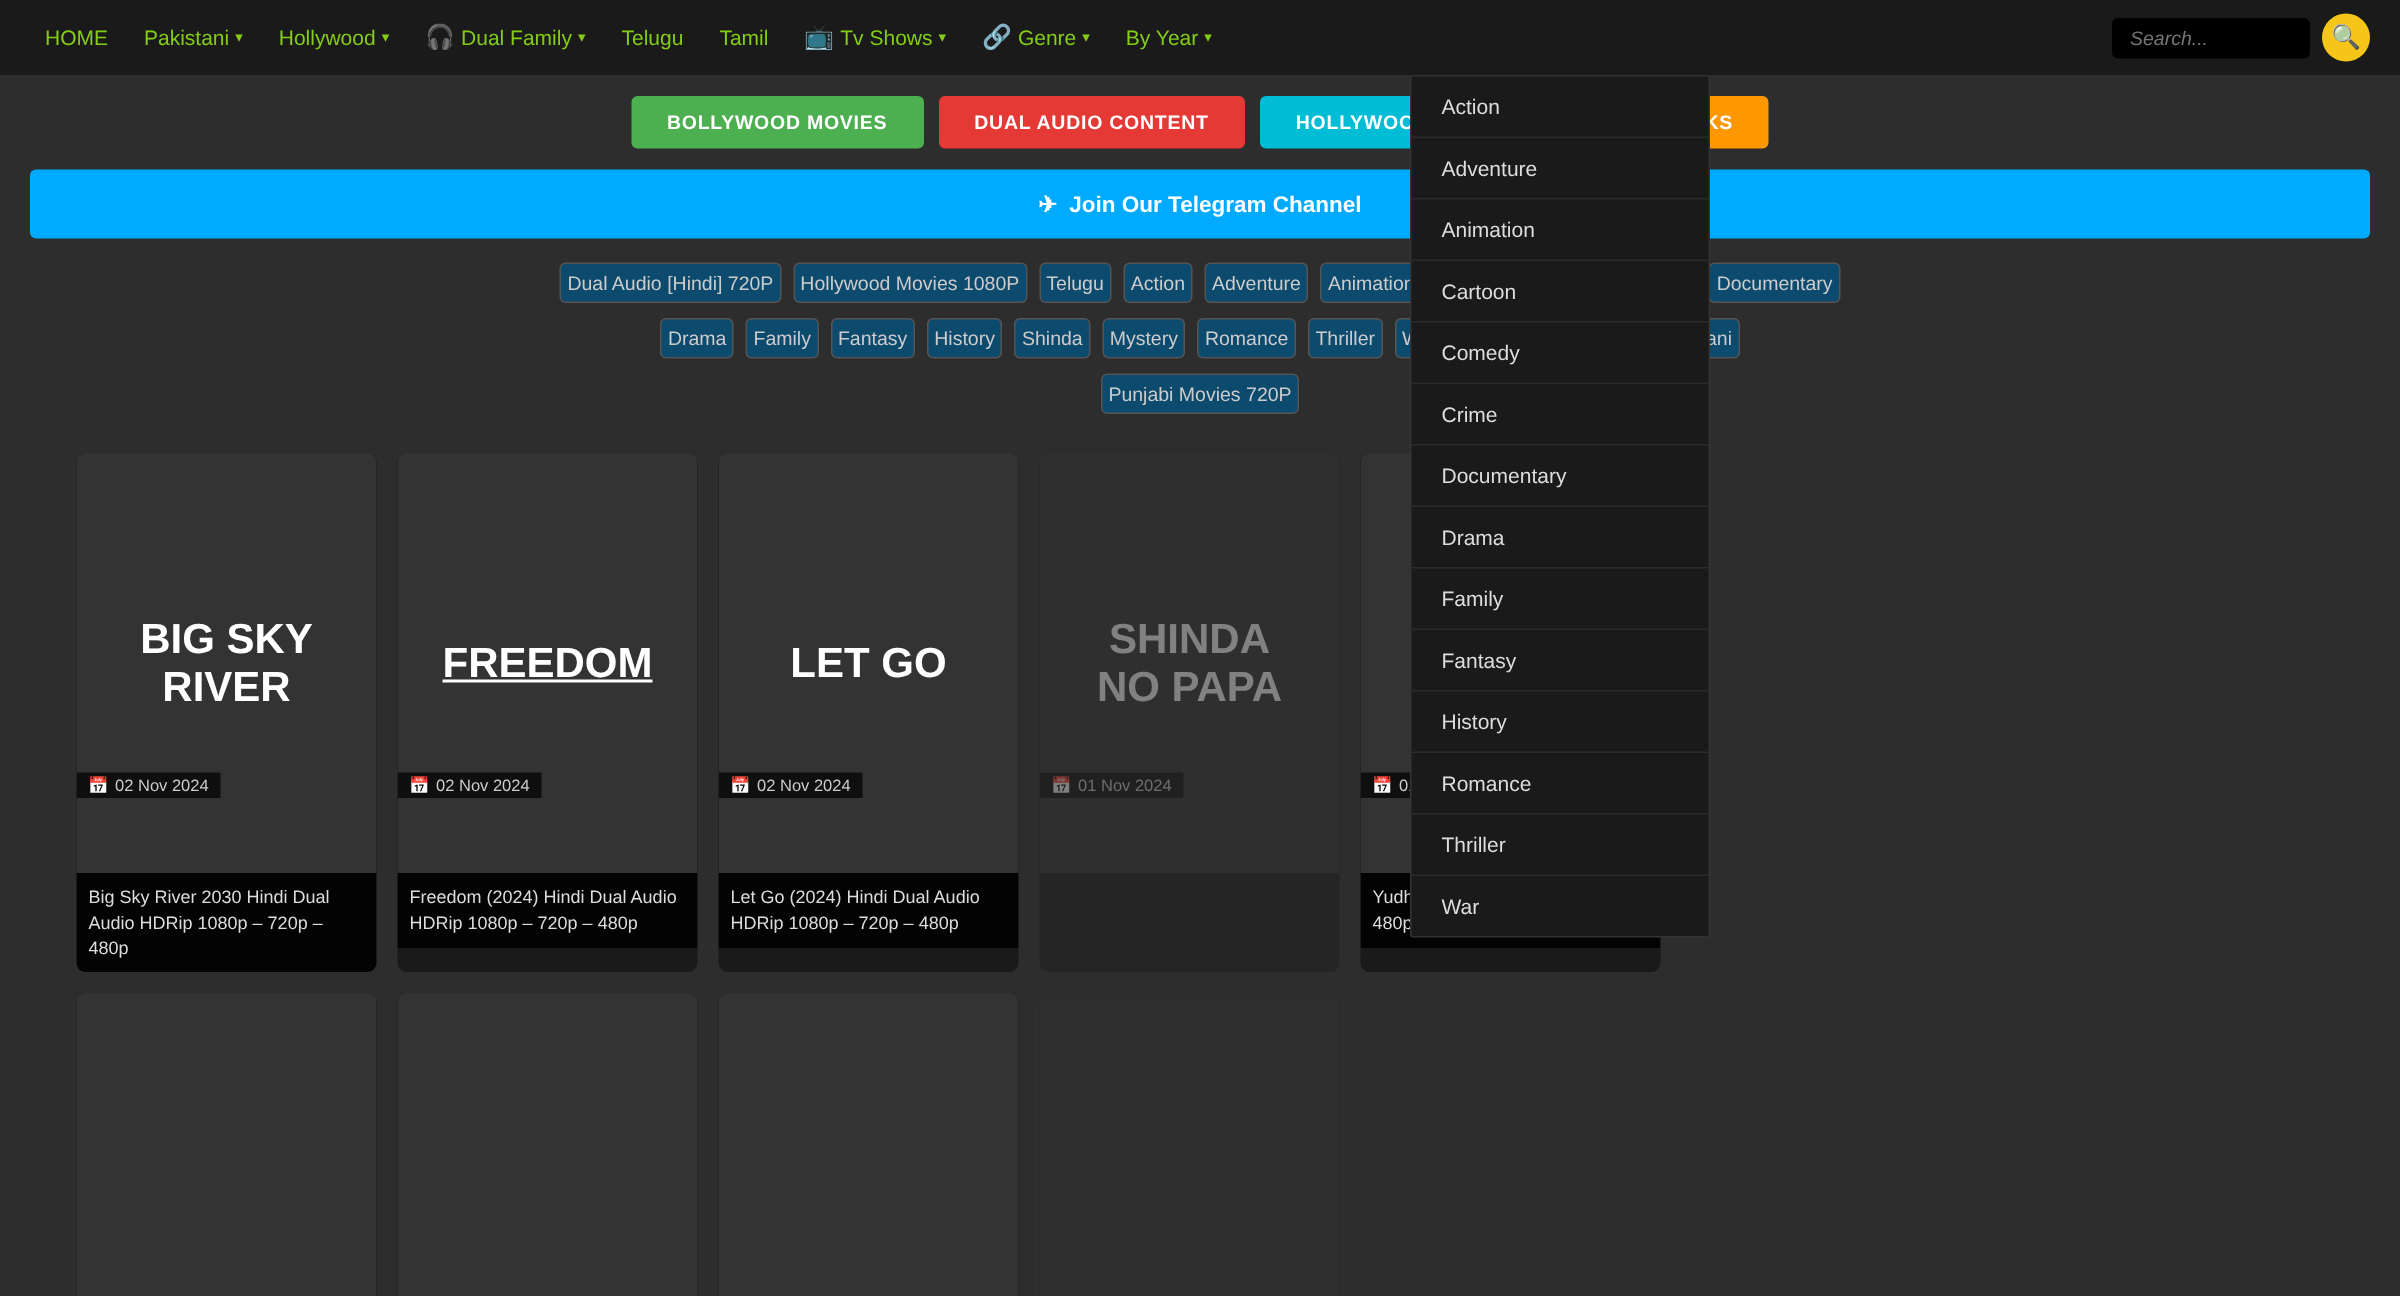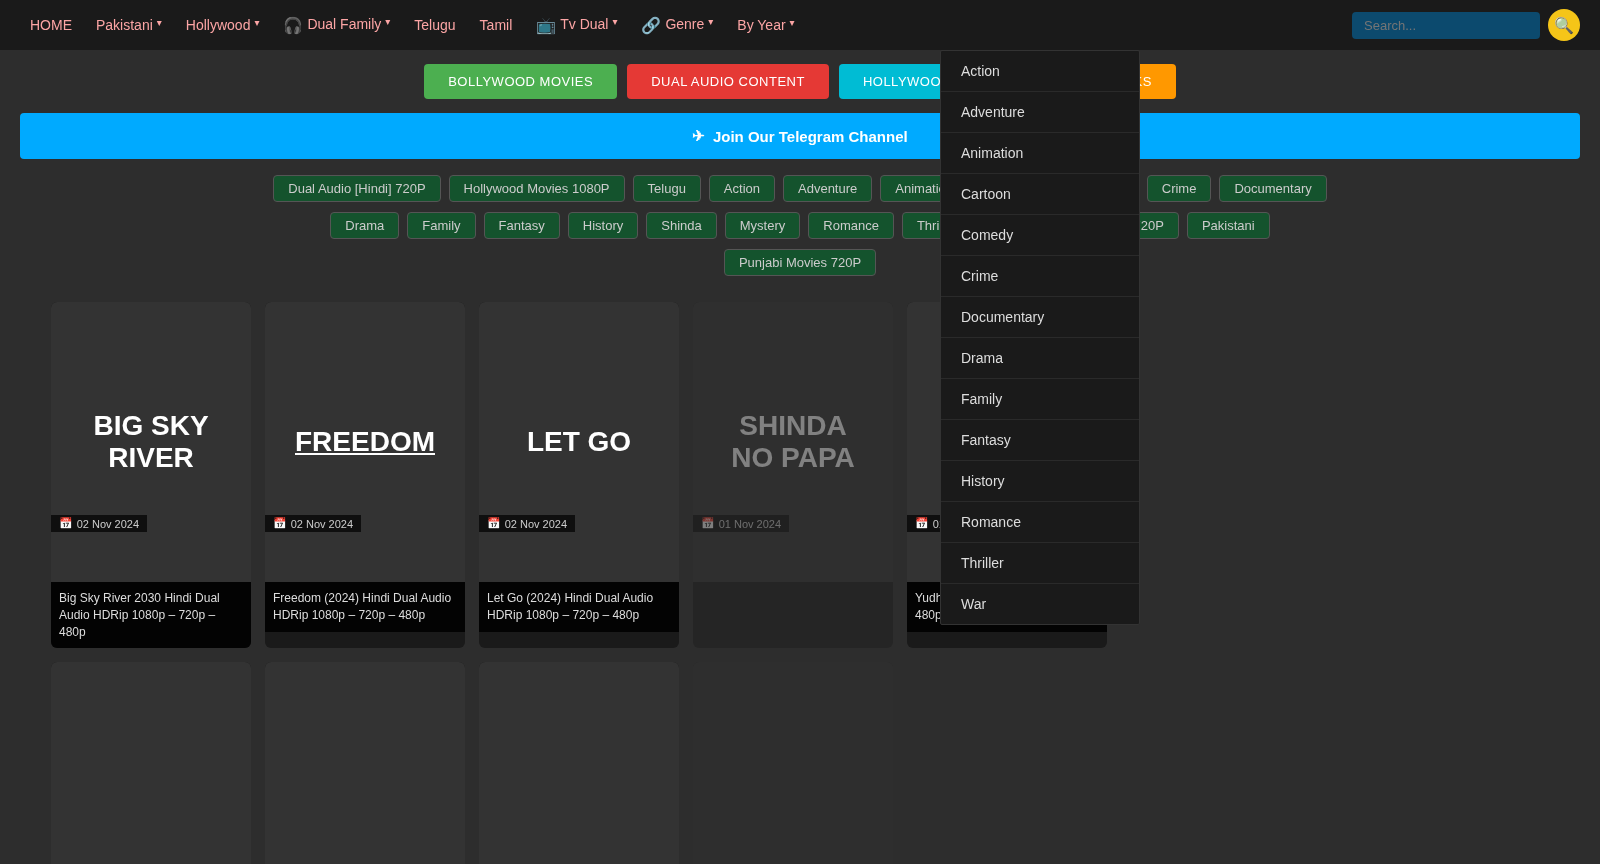--- a/index.html
+++ b/index.html
@@ -14,46 +14,47 @@
     
     nav {
       background: #1a1a1a;
       display: flex;
       align-items: center;
       padding: 0 20px;
       height: 50px;
       gap: 4px;
     }
     .nav-item {
-      color: #fca5a5;
+      color: #84cc16;
       font-size: 14px;
       padding: 6px 10px;
       cursor: pointer;
       white-space: nowrap;
       display: flex;
-      align-items: flex-start;
+      align-items: center;
       gap: 4px;
     }
     .nav-item .chevron { font-size: 10px; }
     .nav-icon { font-size: 16px; }
     .search-area {
       margin-left: auto;
       display: flex;
       align-items: center;
       gap: 8px;
     }
     .search-input {
-      background: #0c4a6e;
+      background: #000000;
       border: none;
       color: #aaa;
       padding: 6px 12px;
       border-radius: 4px;
       font-size: 13px;
-      width: 188px;
+      width: 132px;
       outline: none;
+      font-style: italic;
     }
     .search-btn {
       background: #f5c518;
       border: none;
       border-radius: 50%;
       width: 32px;
       height: 32px;
       cursor: pointer;
       display: flex;
       align-items: center;
@@ -67,21 +68,21 @@
       display: flex;
       justify-content: center;
       gap: 10px;
       padding: 14px 20px;
     }
     .ql-btn {
       padding: 10px 24px;
       border: none;
       border-radius: 4px;
       font-size: 13px;
-      font-weight: normal;
+      font-weight: bold;
       cursor: pointer;
       letter-spacing: 0.5px;
       color: #fff;
     }
     .ql-green { background: #4caf50; }
     .ql-red { background: #e53935; }
     .ql-cyan { background: #00bcd4; }
     .ql-orange { background: #ff9800; }
 
     
@@ -105,24 +106,24 @@
       padding: 16px 40px;
     }
     .filter-row {
       display: flex;
       flex-wrap: wrap;
       gap: 8px;
       justify-content: center;
       margin-bottom: 10px;
     }
     .filter-tag {
-      background: #14532d;
+      background: #0c4a6e;
       color: #ccc;
       border: 1px solid #555;
-      padding: 5px 14px;
+      padding: 5px 4px;
       border-radius: 4px;
       font-size: 13px;
       cursor: pointer;
     }
     .movie-card {
       width: 200px;
       border-radius: 6px;
       overflow: hidden;
       position: relative;
       background: #1a1a1a;
@@ -234,21 +235,21 @@
       <span class="chevron">▾</span>
     </div>
     <div class="nav-item">
       <span>Telugu</span>
     </div>
     <div class="nav-item">
       <span>Tamil</span>
     </div>
     <div class="nav-item">
       <span class="nav-icon">📺</span>
-      <span>Tv Dual</span>
+      <span>Tv Shows</span>
       <span class="chevron">▾</span>
     </div>
     <div class="nav-item">
       <span class="nav-icon">🔗</span>
       <span>Genre</span>
       <span class="chevron">▾</span>
     </div>
     <div class="nav-item">
       <span>By Year</span>
       <span class="chevron">▾</span>

